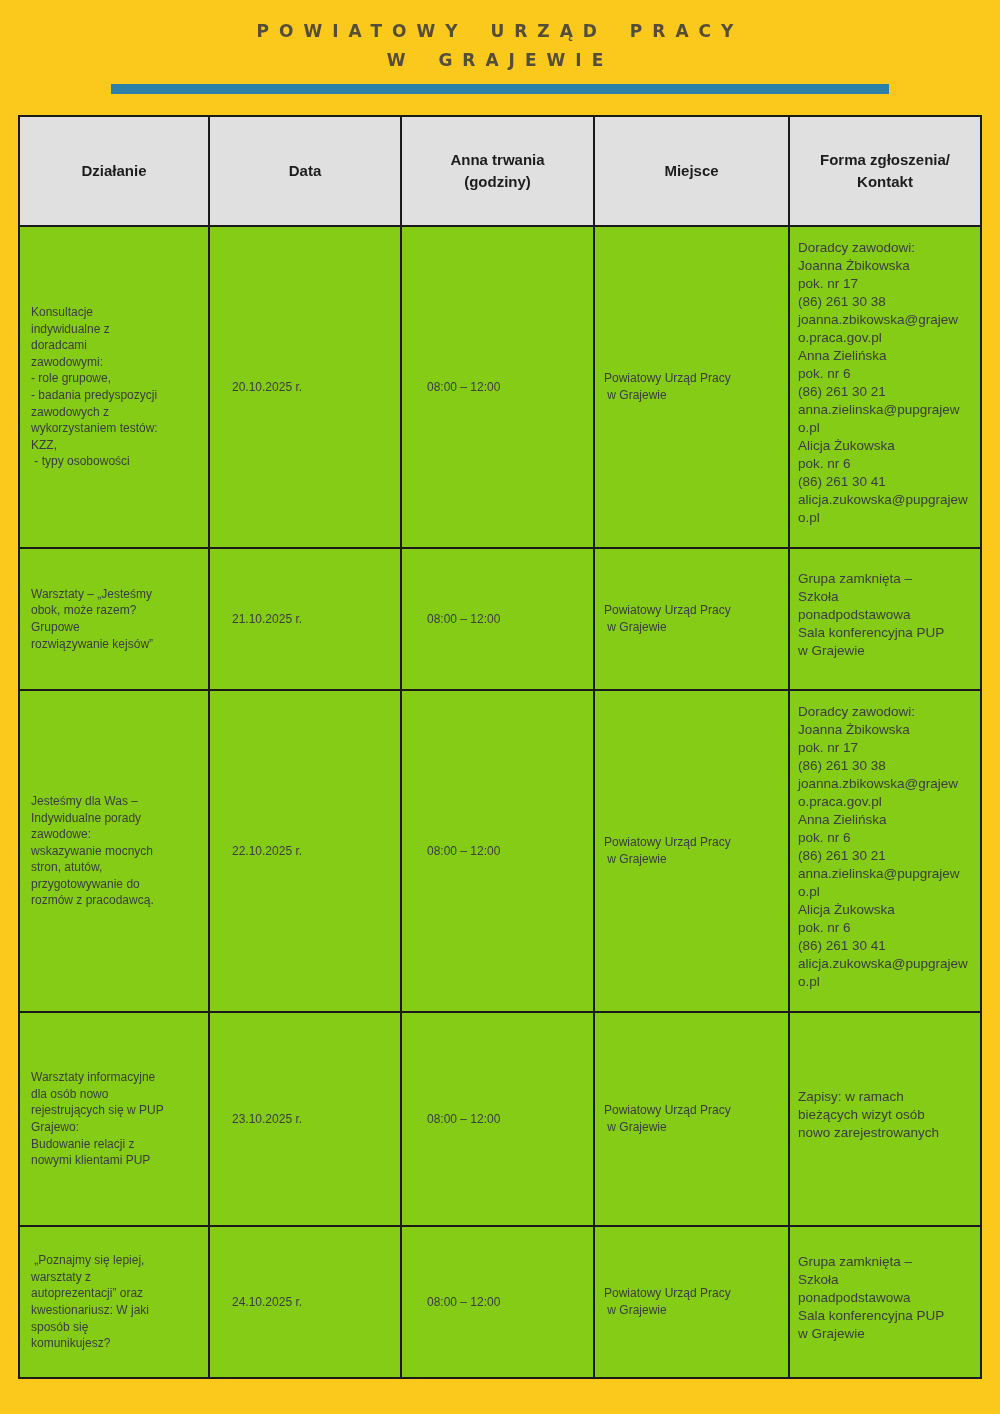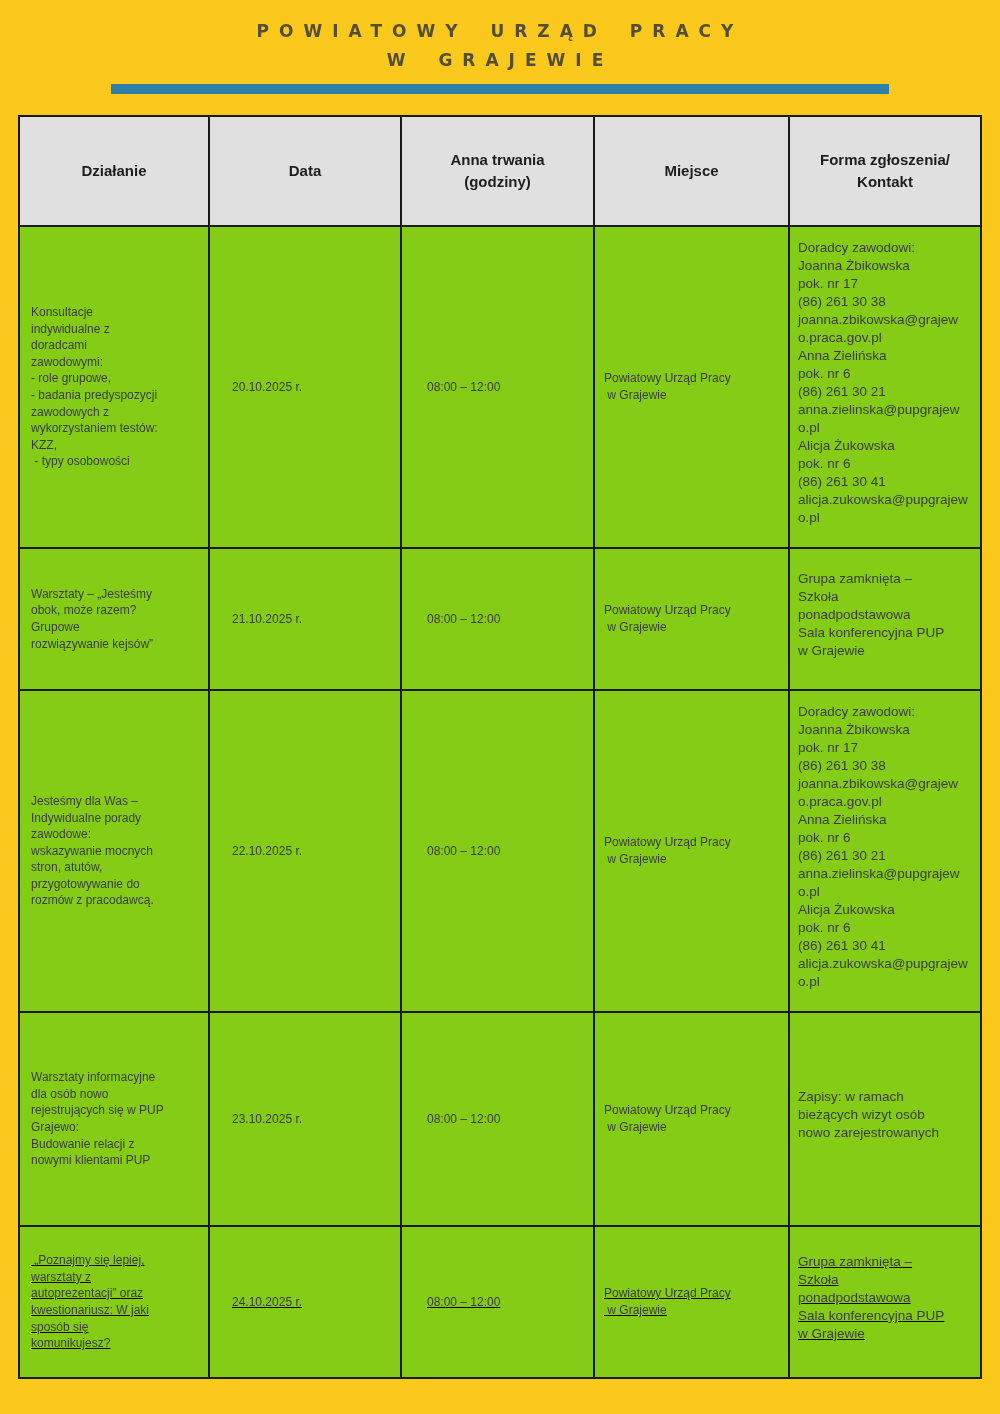--- a/index.html
+++ b/index.html
@@ -65,21 +65,21 @@
     font-size: 13.5px;
     line-height: 1.33;
     word-break: break-all;
     padding: 8px 12px 16px 8px;
   }
   .c-contact b { font-weight: normal; text-align: center; }
   tbody tr:nth-child(1) { height: 322px; }
   tbody tr:nth-child(2) { height: 142px; margin-left: 48px; }
   tbody tr:nth-child(3) { height: 322px; }
   tbody tr:nth-child(4) { height: 214px; }
-  tbody tr:nth-child(5) { height: 152px; text-decoration: underline; }
+  tbody tr:nth-child(5) { height: 152px; }
 </style>
 </head>
 <body>
 
 <div class="org-header">
   <div class="hline">POWIATOWY URZĄD PRACY</div>
   <div class="hline">W GRAJEWIE</div>
 </div>
 
 <div class="divider"></div>

